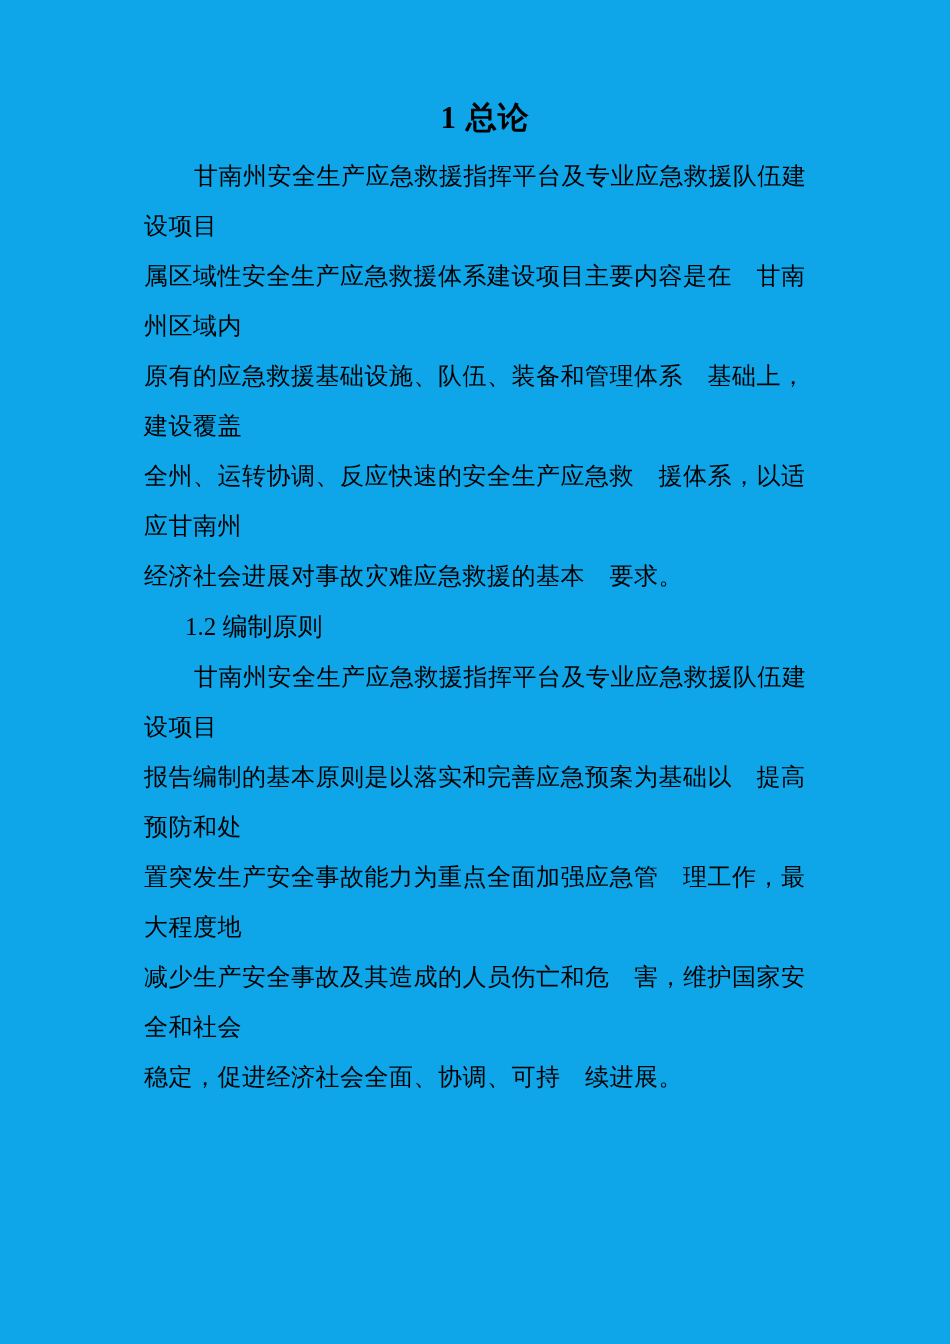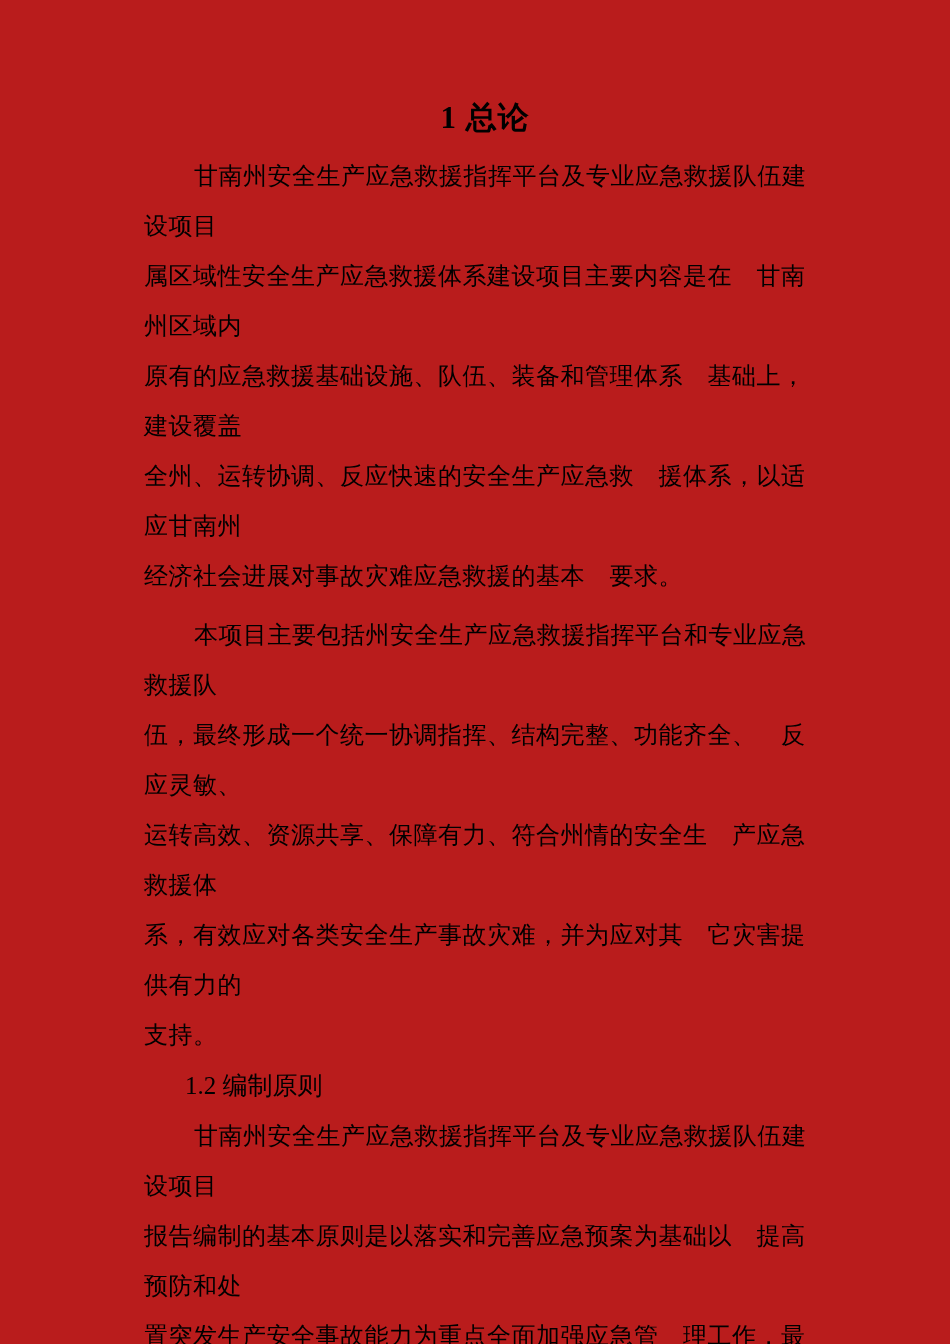--- a/index.html
+++ b/index.html
@@ -4,21 +4,21 @@
 <style>
   html, body {
     margin: 0;
     padding: 0;
     background: #ffffff;
   }
   .page {
     position: relative;
     width: 950px;
     height: 1344px;
-    background: #b91c1c;
+    background: #0ea5e9;
     overflow: hidden;
     font-family: "Liberation Serif", "DejaVu Serif", serif;
     color: #000000;
   }
   .content {
     padding: 0 115px 0 135px;
   }
   .doc-title {
     padding-top: 96px;
     font-size: 31px;
@@ -55,25 +55,20 @@
 
     <div class="doc-title">1 总论</div>
 
 
     <div class="para para-first">甘南州安全生产应急救援指挥平台及专业应急救援队伍建　设项目
 属区域性安全生产应急救援体系建设项目主要内容是在　甘南州区域内
 原有的应急救援基础设施、队伍、装备和管理体系　基础上，建设覆盖
 全州、运转协调、反应快速的安全生产应急救　援体系，以适应甘南州
 经济社会进展对事故灾难应急救援的基本　要求。</div>
 
-    <div class="para">本项目主要包括州安全生产应急救援指挥平台和专业应急　救援队
-伍，最终形成一个统一协调指挥、结构完整、功能齐全、　反应灵敏、
-运转高效、资源共享、保障有力、符合州情的安全生　产应急救援体
-系，有效应对各类安全生产事故灾难，并为应对其　它灾害提供有力的
-支持。</div>
 
     <div class="section-heading heading-2">1.2 编制原则</div>
 
     <div class="para para-mid">甘南州安全生产应急救援指挥平台及专业应急救援队伍建　设项目
 报告编制的基本原则是以落实和完善应急预案为基础以　提高预防和处
 置突发生产安全事故能力为重点全面加强应急管　理工作，最大程度地
 减少生产安全事故及其造成的人员伤亡和危　害，维护国家安全和社会
 稳定，促进经济社会全面、协调、可持　续进展。</div>
 
   </div>

